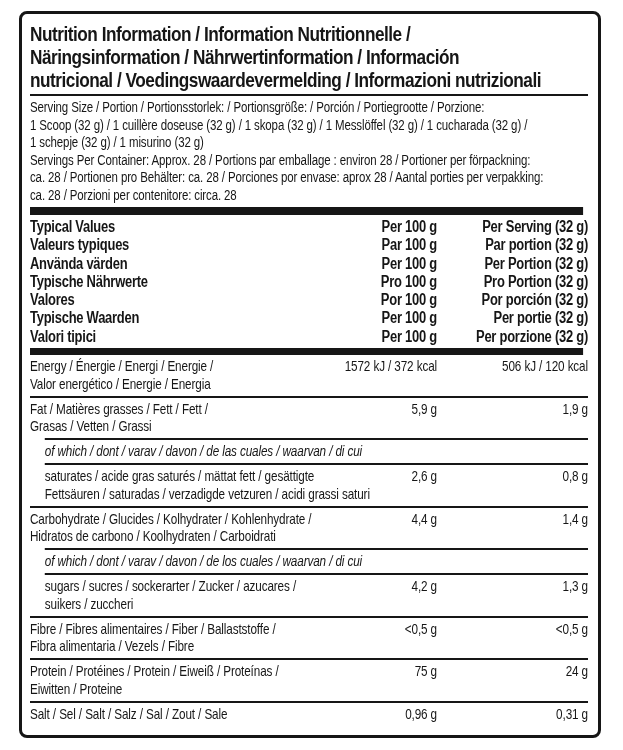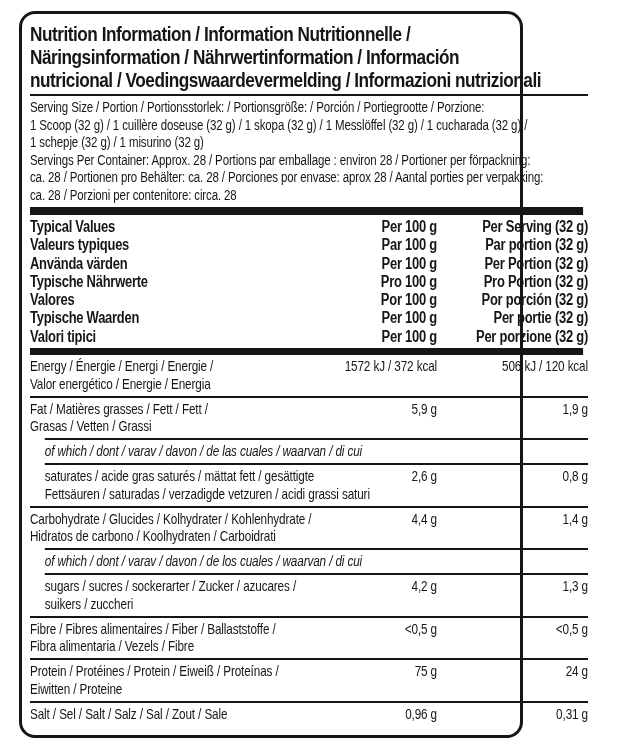--- a/index.html
+++ b/index.html
@@ -5,24 +5,24 @@
   html, body {
     margin: 0; padding: 0;
     width: 623px; height: 750px;
     background: #ffffff;
     font-family: "Liberation Sans", "DejaVu Sans", sans-serif;
     color: #161616;
   }
   .label-box {
     position: absolute;
     left: 19px; top: 11px;
-    width: 504px; height: 727px;
+    width: 582px; height: 727px;
     box-sizing: border-box;
     border: 3px solid #161616;
-    border-radius: 16px;
+    border-radius: 8px;
     background: #ffffff;
   }
   
   .condense {
     position: absolute;
     left: 8px; top: 0;
     width: 680px;
     transform: scaleX(0.8206);
     transform-origin: left top;
   }

